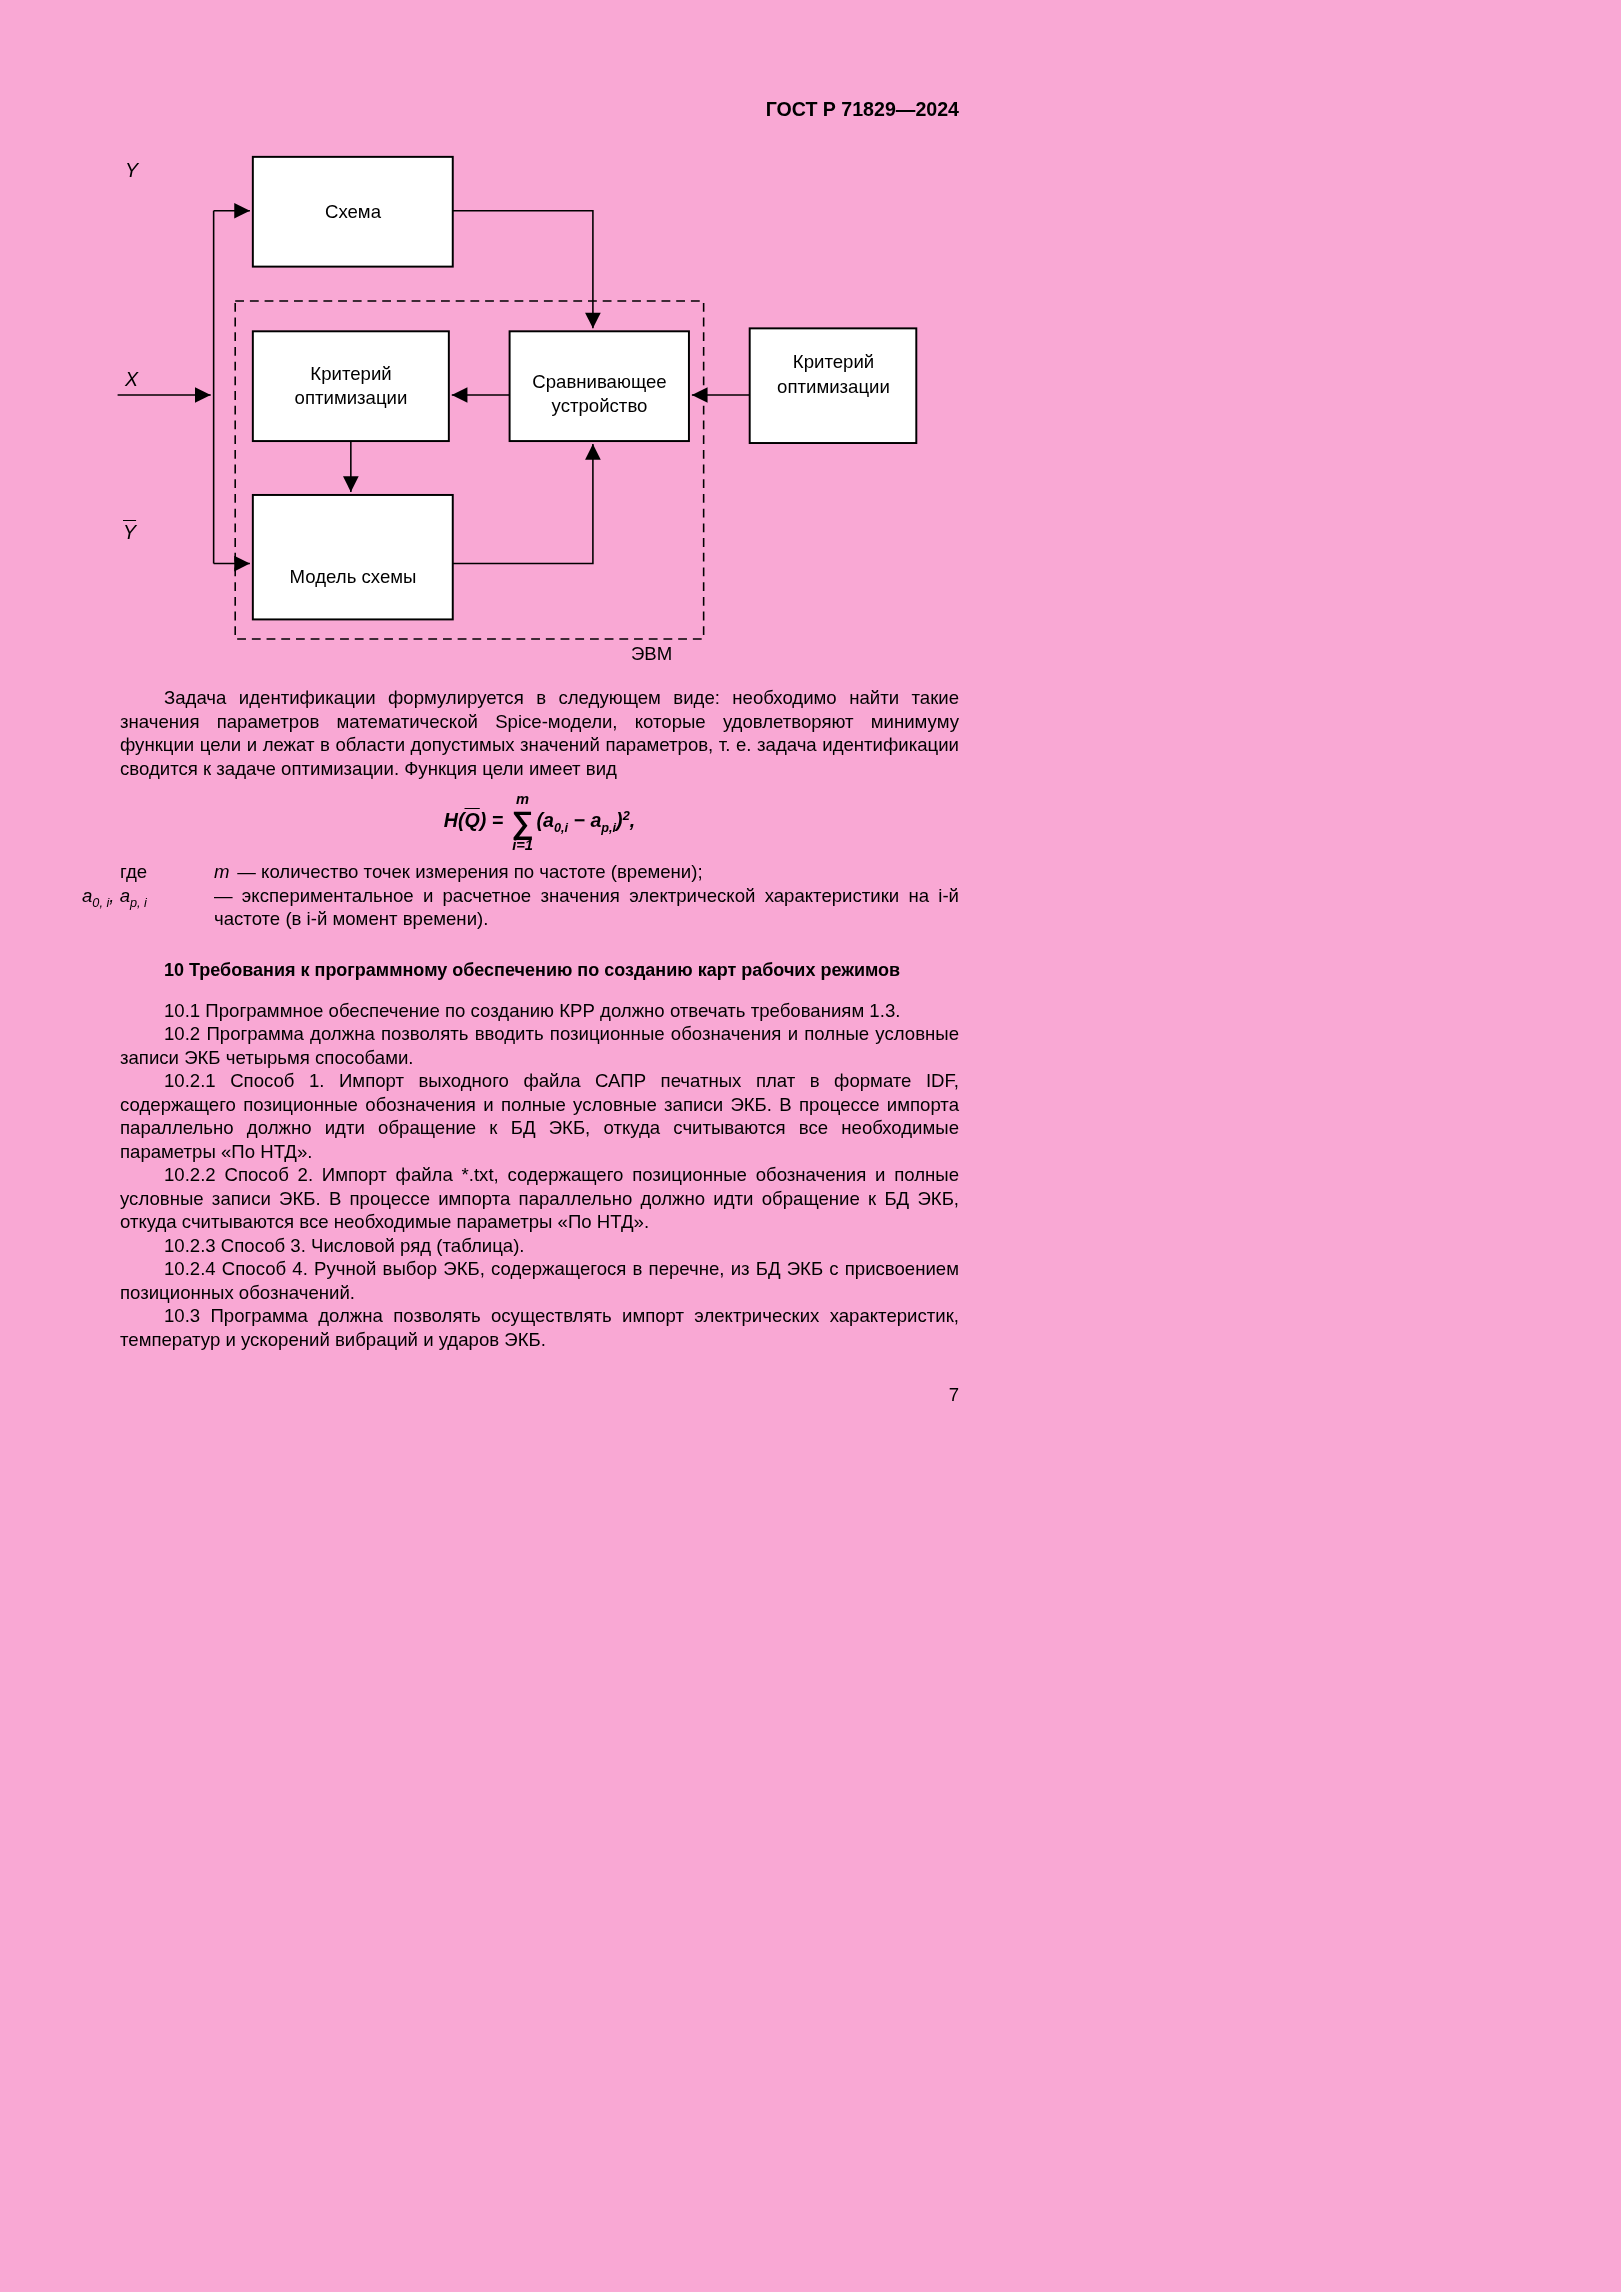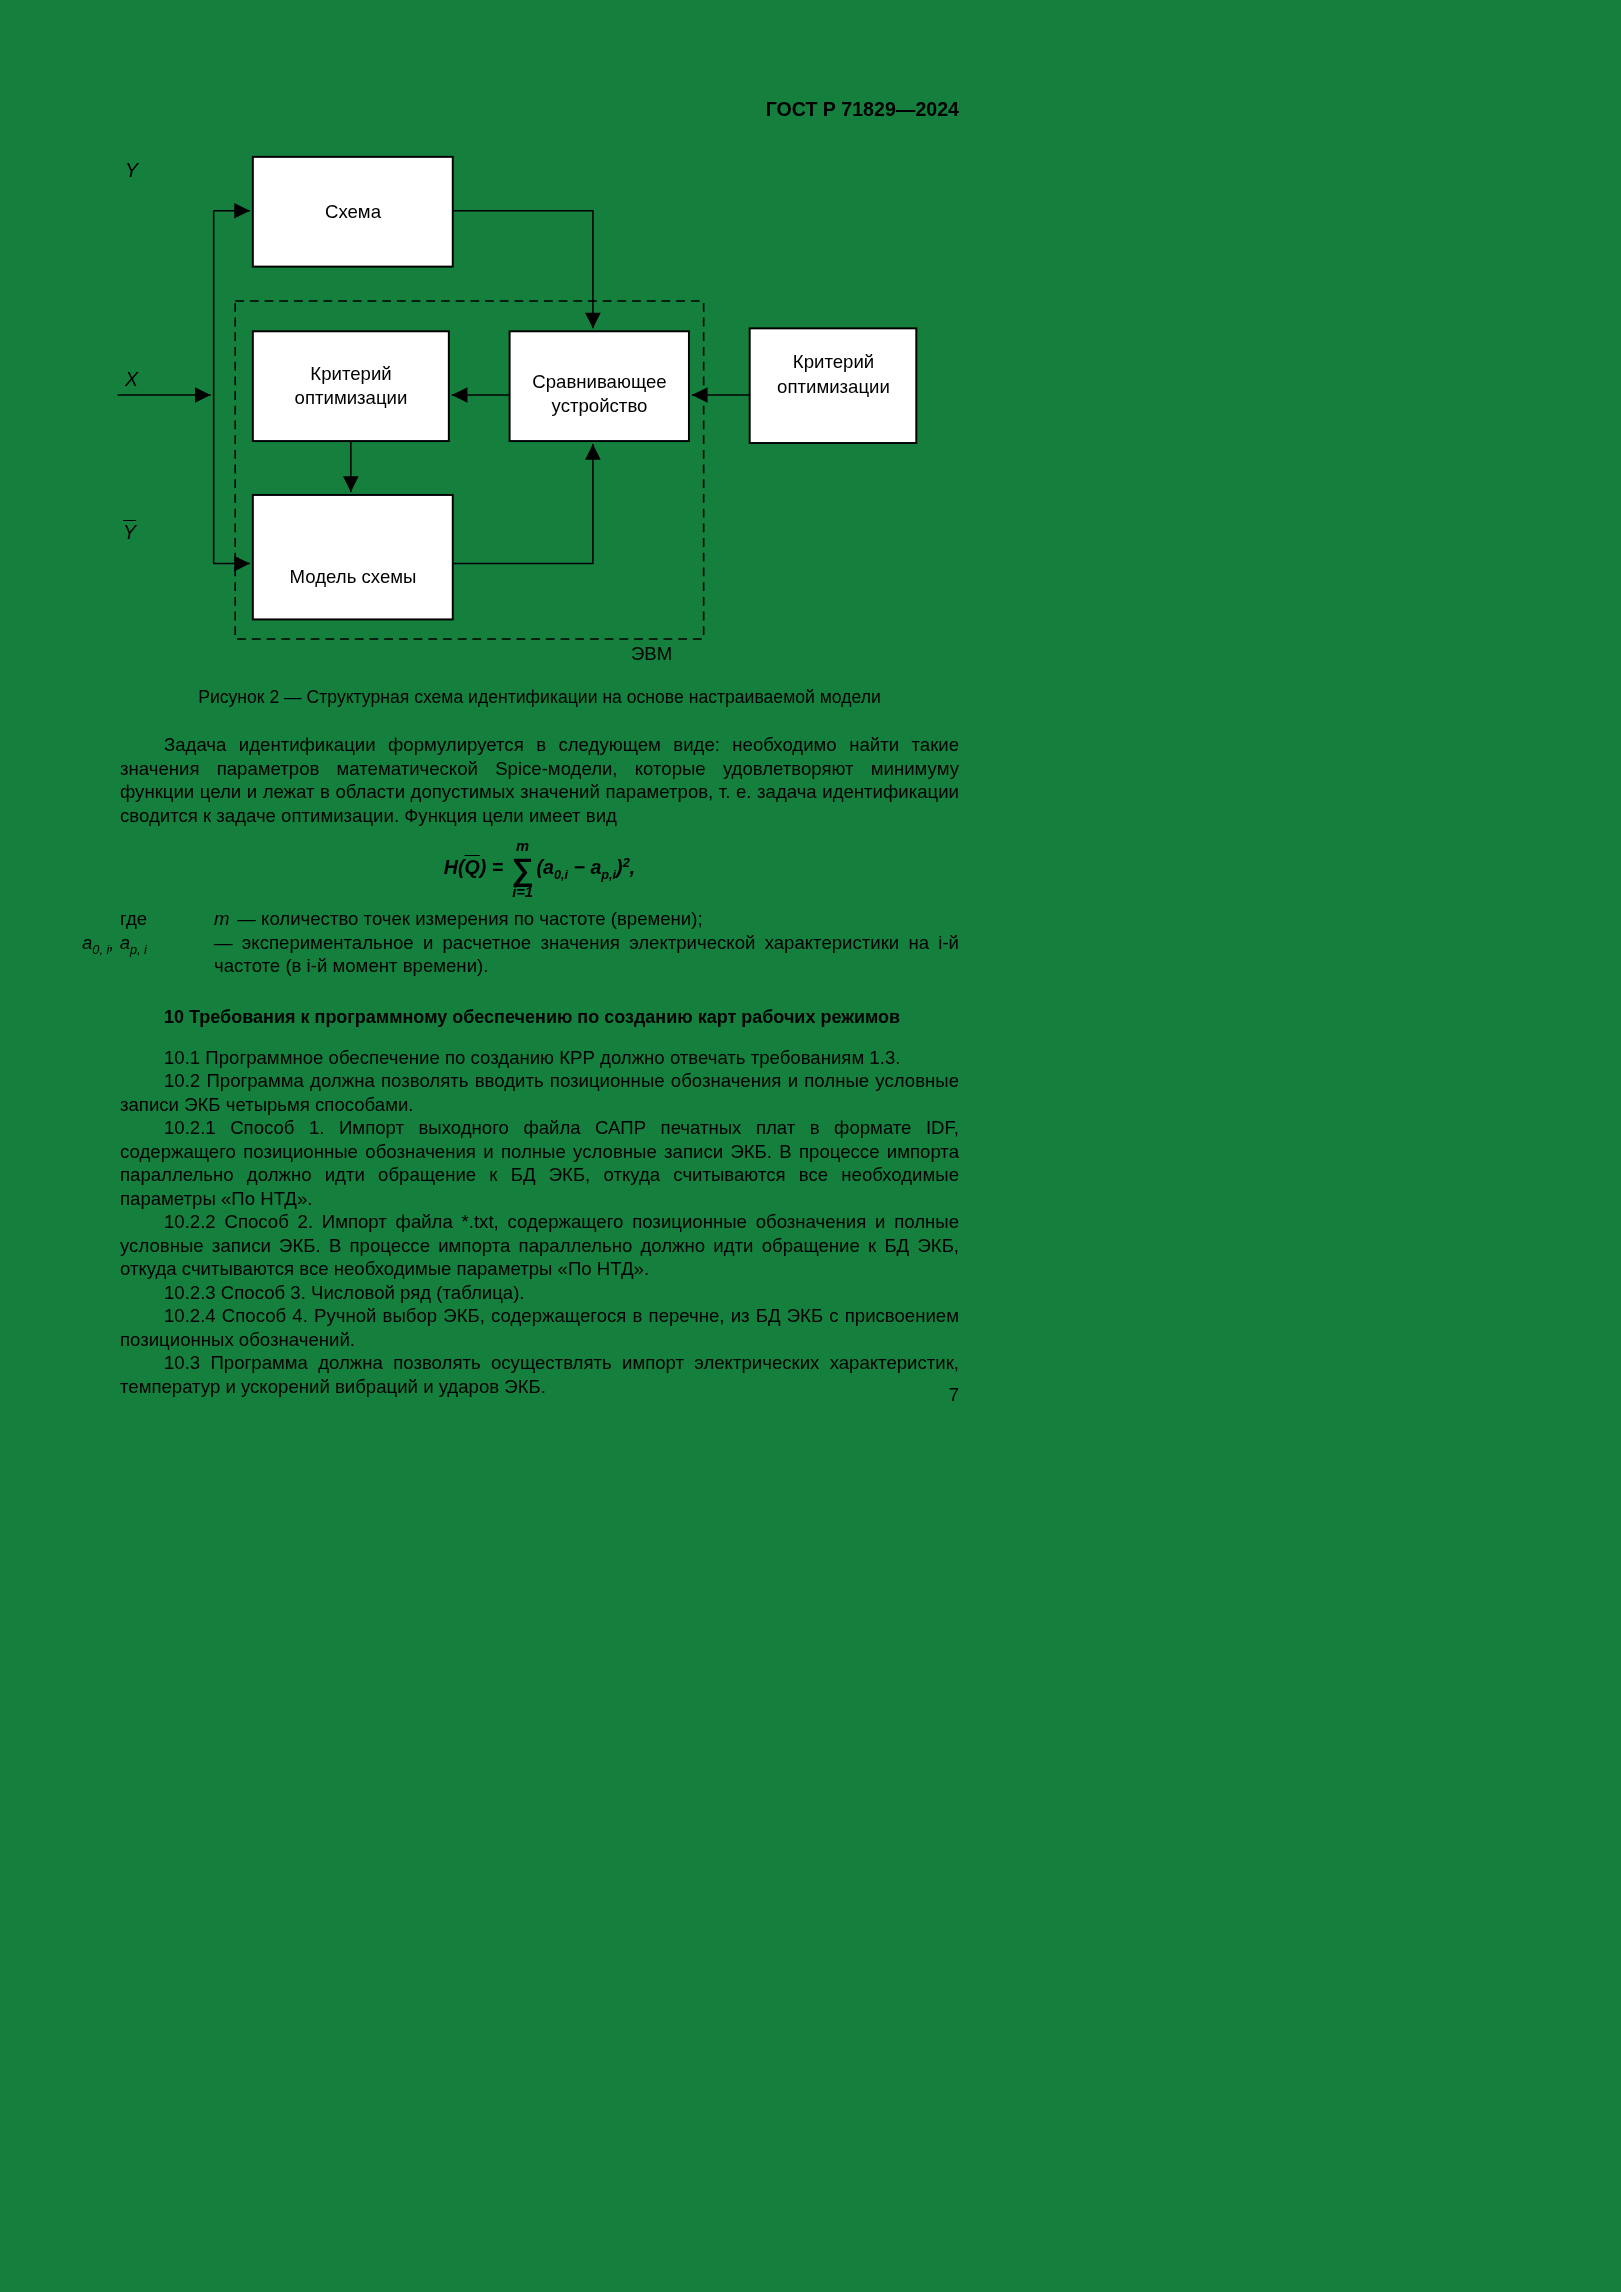--- a/index.html
+++ b/index.html
@@ -1,21 +1,21 @@
 <!DOCTYPE html>
 <html><head>
 <meta charset="utf-8">
 <style>
   * { box-sizing: border-box; }
   html, body { margin: 0; padding: 0; background: #e8e8e8; }
   .page {
     position: relative;
     width: 1621px;
     height: 2293px;
-    background: #15803d;
+    background: #f9a8d4;
     font-family: "Liberation Sans", sans-serif;
     color: #000;
   }
 
   
   .header {
     position: absolute;
     left: 120px; top: 98px; width: 839px;
     text-align: right;
     font-weight: bold;
@@ -135,21 +135,20 @@
     <div class="dbox b-model">Модель схемы</div>
 
     <div class="sig sig-y">Y</div>
     <div class="sig sig-x">X</div>
     <div class="sig sig-ybar ov">Y</div>
     <div class="sig sig-evm">ЭВМ</div>
   </div>
 
   <div class="text-block">
 
-    <div class="fig-caption">Рисунок 2 — Структурная схема идентификации на основе настраиваемой модели</div>
 
     <p>Задача идентификации формулируется в следующем виде: необходимо найти такие значения параметров математической Spice-модели, которые удовлетворяют минимуму функции цели и лежат в области допустимых значений параметров, т. е. задача идентификации сводится к задаче оптимизации. Функция цели имеет вид</p>
 
     <div class="formula">
       <span>H(</span><span class="ov">Q</span><span>)&nbsp;=&nbsp;</span><span class="sum-block">
           <span class="sum-lim">m</span>
           <span class="sum-sigma">∑</span>
           <span class="sum-lim">i=1</span>
         </span><span>(a</span><sub>0,i</sub><span>&nbsp;−&nbsp;a</span><sub>p,i</sub><span>)</span><sup>2</sup><span>,</span>
     </div>

